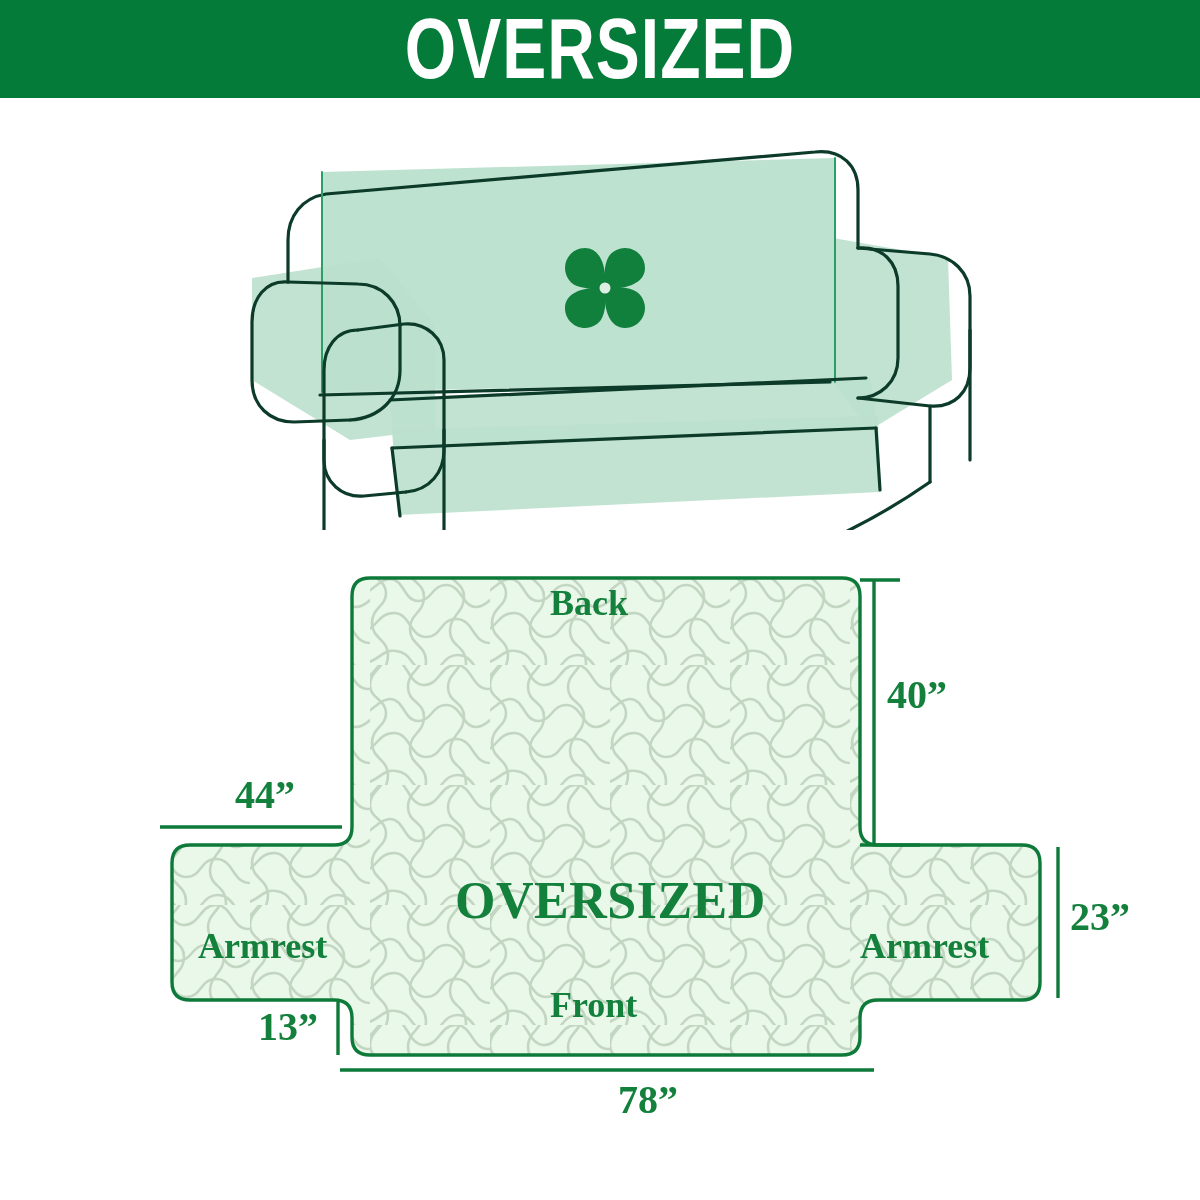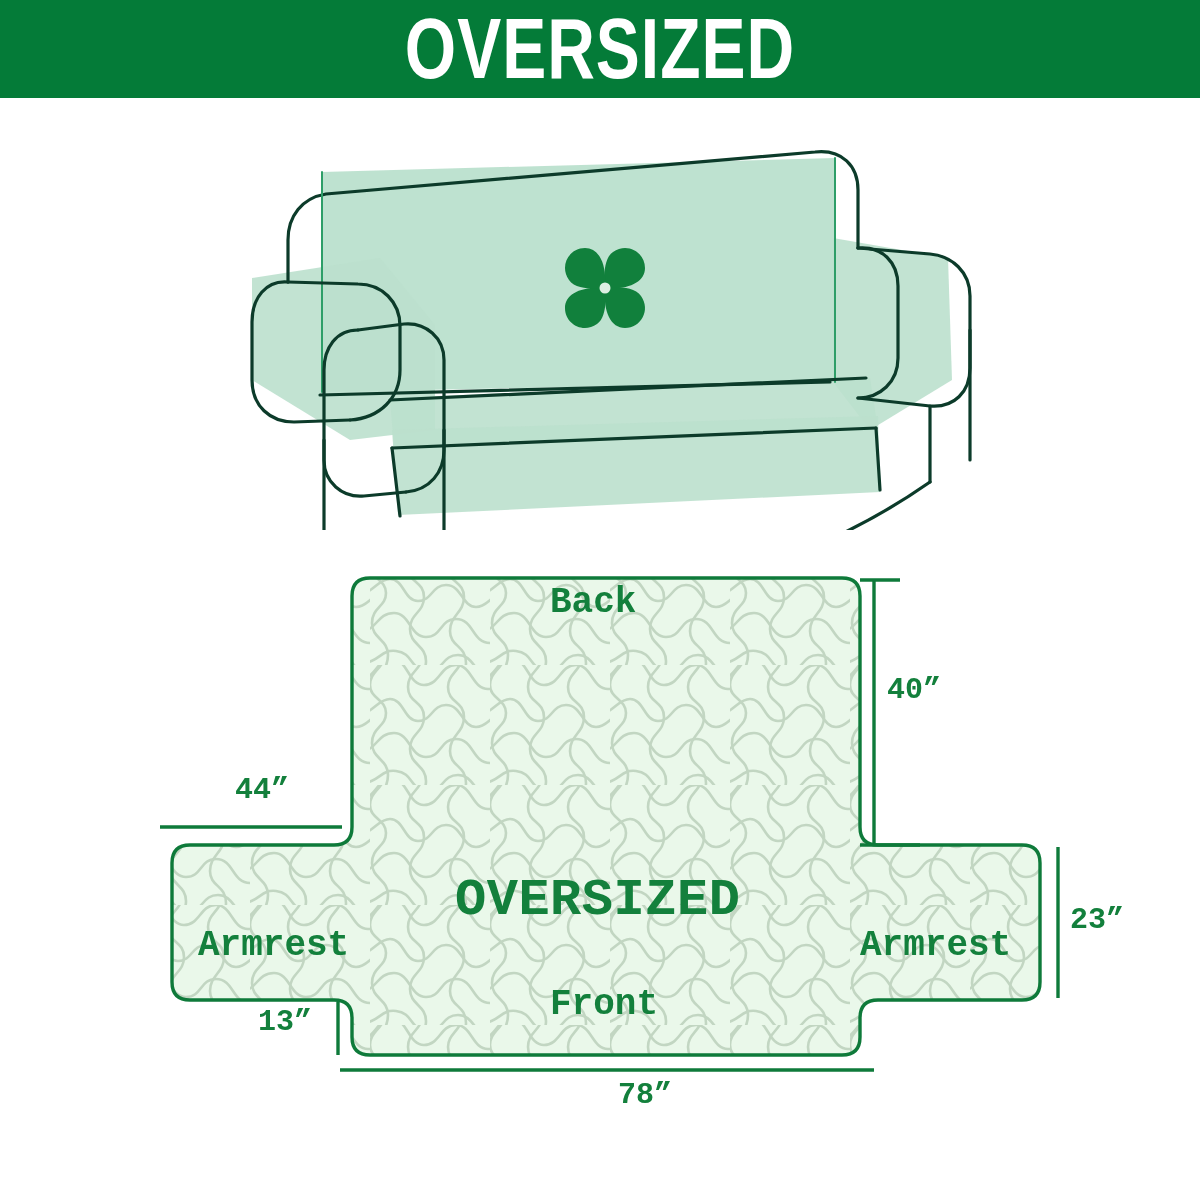--- a/index.html
+++ b/index.html
@@ -53,26 +53,26 @@
     position: absolute;
     left: 130px;
     top: 545px;
     width: 960px;
     height: 600px;
   }
 
   .dim-label {
     position: absolute;
     color: #13803C;
-    font-family: Liberation Mono, monospace;
+    font-family: Liberation Serif, serif;
     font-weight: bold;
     white-space: nowrap;
     line-height: 1;
   }
-  .dim-label.inches { font-size: 30px; }
+  .dim-label.inches { font-size: 40px; }
   .panel-label { font-size: 36px; }
   .panel-label.big { font-size: 52px; letter-spacing: 0.5px; }
 </style>
 </head>
 <body>
 
 <div id="header-banner">
   <div id="header-title">OVERSIZED</div>
 </div>
 
@@ -210,18 +210,18 @@
 
   <div class="panel-label dim-label" style="left:420px; top:442px;">Front</div>
 
   <div class="panel-label big dim-label" style="left:325px; top:330px;">OVERSIZED</div>
 
   
   <div class="dim-label inches" style="left:757px; top:130px;">40”</div>
 
   <div class="dim-label inches" style="left:105px; top:230px;">44”</div>
 
-  <div class="dim-label inches" style="left:940px; top:352px;margin-top:8px;">23”</div>
+  <div class="dim-label inches" style="left:940px; top:352px;">23”</div>
 
   <div class="dim-label inches" style="left:128px; top:462px;">13”</div>
 
   <div class="dim-label inches" style="left:440px; top:535px;margin-left:48px;">78”</div>
 </div>
 
 </body></html>

